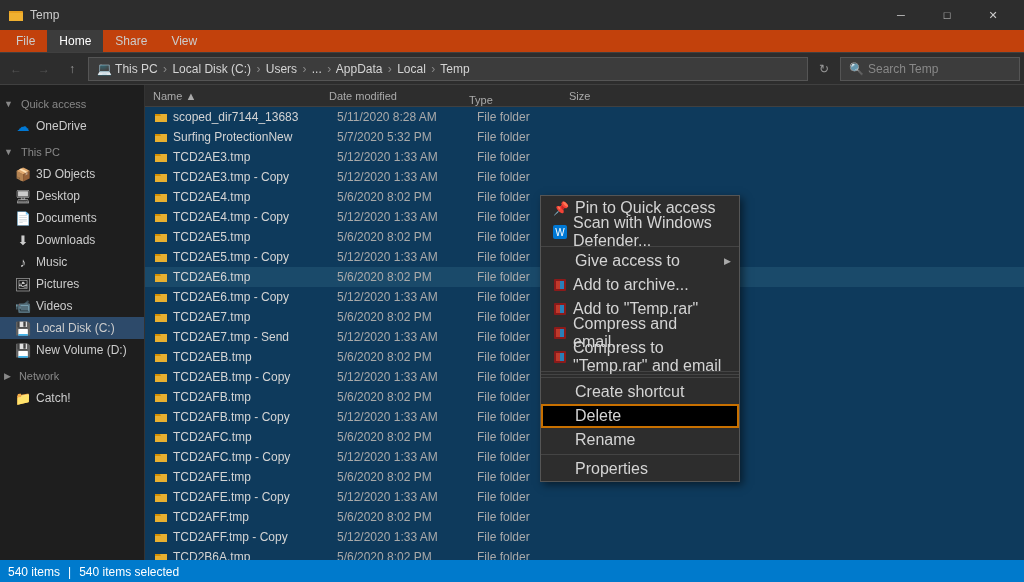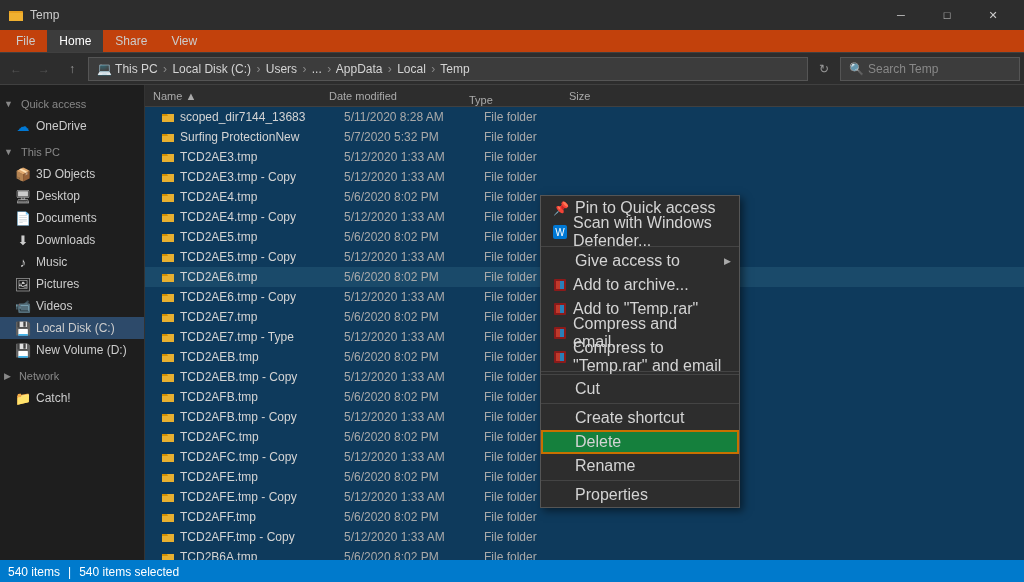--- a/index.html
+++ b/index.html
@@ -198,21 +198,21 @@
       overflow-x: hidden;
     }
     .file-list::-webkit-scrollbar { width: 8px; }
     .file-list::-webkit-scrollbar-track { background: #2a2a2a; }
     .file-list::-webkit-scrollbar-thumb { background: #555; }
 
     .file-row {
       display: flex;
       align-items: center;
       height: 20px;
-      padding: 0 15px;
+      padding: 0 8px;
       cursor: default;
     }
     .file-row.selected { background: #0e3a5c; }
     .file-row.highlighted { background: #1a4a6a; }
 
     .file-icon {
       width: 16px;
       height: 16px;
       margin-right: 4px;
       display: flex;
@@ -249,21 +249,21 @@
       position: relative;
     }
     .cm-item.has-arrow::after {
       content: '▶';
       position: absolute;
       right: 8px;
       font-size: 9px;
       color: #aaa;
     }
     .cm-item.active-delete {
-      background: #15803d;
+      background: #000000;
       outline: 2px solid #c87000;
       outline-offset: -2px;
     }
     .cm-sep {
       height: 1px;
       background: #444;
       margin: 2px 0;
     }
     .cm-icon {
       width: 16px;
@@ -565,21 +565,21 @@
     <div class="file-type">File folder</div>
     <div class="file-size"></div>
   </div>
         <div class="file-row selected">
     <div class="file-icon">
       <svg width="14" height="14" viewBox="0 0 14 14">
         <path d="M1 4h12v8H1z" fill="#e8b030"></path>
         <path d="M1 4h5l1 2H1z" fill="#d49000"></path>
       </svg>
     </div>
-    <div class="file-name-cell">TCD2AE7.tmp - Type</div>
+    <div class="file-name-cell">TCD2AE7.tmp - Send</div>
     <div class="file-date">5/12/2020 1:33 AM</div>
     <div class="file-type">File folder</div>
     <div class="file-size"></div>
   </div>
         <div class="file-row selected">
     <div class="file-icon">
       <svg width="14" height="14" viewBox="0 0 14 14">
         <path d="M1 4h12v8H1z" fill="#e8b030"></path>
         <path d="M1 4h5l1 2H1z" fill="#d49000"></path>
       </svg>
@@ -762,24 +762,20 @@
       <svg width="14" height="14" viewBox="0 0 14 14">
         <rect x="1" y="1" width="12" height="12" rx="1" fill="#8b1a1a"></rect>
         <rect x="3" y="3" width="4" height="8" fill="#c0392b"></rect>
         <rect x="7" y="3" width="4" height="8" fill="#2980b9"></rect>
       </svg>
     </div>
     <span class="cm-label">Compress to "Temp.rar" and email</span>
   </div>
     <div class="cm-sep"></div>
     <div class="cm-sep"></div>
-    <div class="cm-item">
-    <span class="cm-icon"></span>
-    <span class="cm-label">Cut</span>
-  </div>
     <div class="cm-sep"></div>
     <div class="cm-item">
     <span class="cm-icon"></span>
     <span class="cm-label">Create shortcut</span>
   </div>
     <div class="cm-item active-delete">
     <span class="cm-icon"></span>
     <span class="cm-label">Delete</span>
   </div>
     <div class="cm-item">

